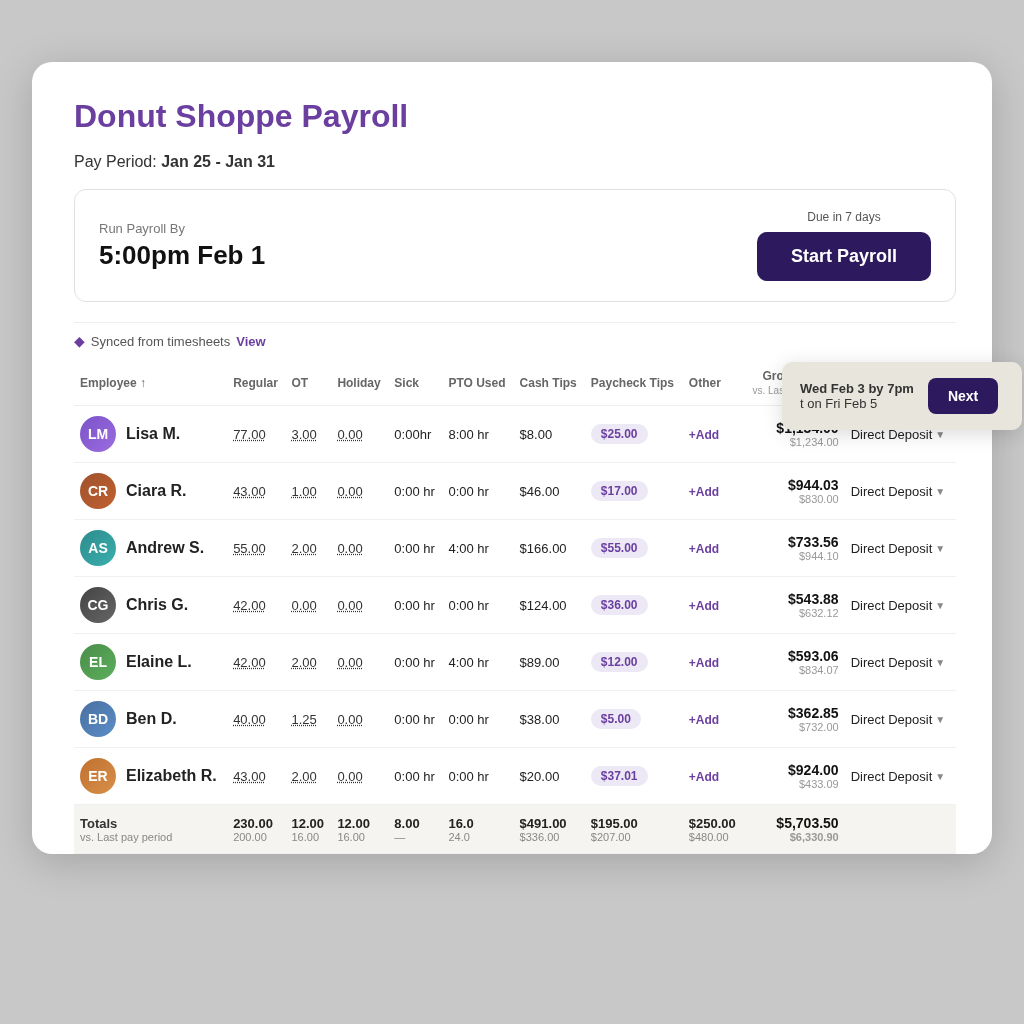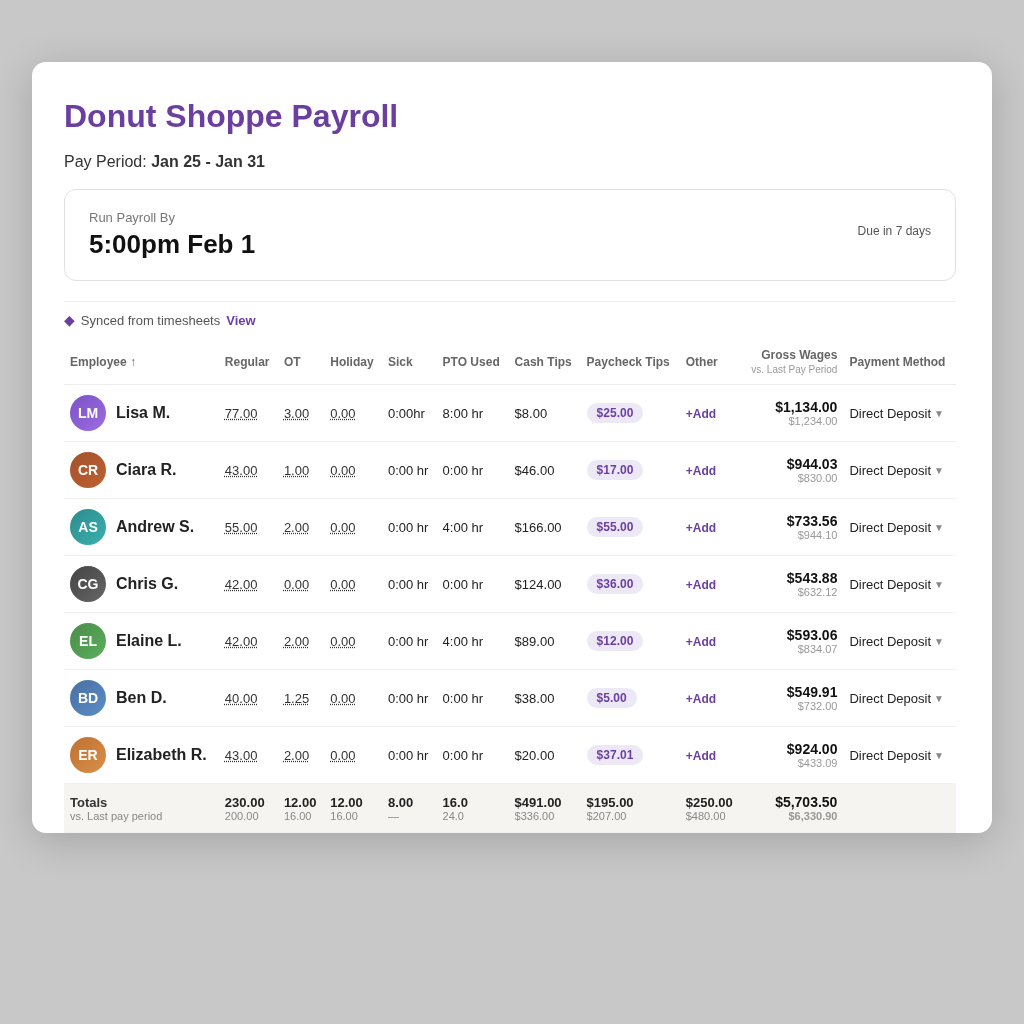--- a/index.html
+++ b/index.html
@@ -12,23 +12,23 @@
       min-height: 100vh;
       padding: 20px;
     }
     .page-wrapper {
       position: relative;
       width: 960px;
       min-height: 900px;
     }
     .main-card {
       background: #fff;
-      border-radius: 14px;
+      border-radius: 20px;
       box-shadow: 0 8px 40px rgba(0,0,0,0.18);
-      padding: 36px 36px 0 32px;
+      padding: 36px 36px 0 42px;
       position: relative;
       z-index: 2;
       overflow: hidden;
     }
     .card-title {
       color: #6b3fa0;
       font-size: 32px;
       font-weight: 800;
       margin-bottom: 18px;
     }
@@ -217,37 +217,45 @@
     .av-dark   { background: linear-gradient(135deg, #444, #666); }
     .av-green  { background: linear-gradient(135deg, #4a8c4a, #5caf5c); }
     .av-blue   { background: linear-gradient(135deg, #4a6fa0, #5a8ec8); }
     .av-orange { background: linear-gradient(135deg, #c07030, #d8904a); }
   </style>
 </head>
 <body>
 
 <div class="page-wrapper">
 
+  <div class="overlay-card">
+    <div class="overlay-text">
+      <strong>Wed Feb 3 by 7pm</strong><br>
+      <span>t on Fri Feb 5</span>
+    </div>
+    <button class="next-btn">Next</button>
+  </div>
 
   <div class="main-card">
 
     <div class="card-title">Donut Shoppe Payroll</div>
 
     <div class="pay-period-row">
       <span>Pay Period:</span>
       <strong>Jan 25 - Jan 31</strong>
     </div>
 
     <div class="payroll-info-box">
       <div class="payroll-info-item">
         <label>Run Payroll By</label>
         <div class="big-val">5:00pm Feb 1</div>
       </div>
       <div class="due-badge">
         <div class="due-label">Due in 7 days</div>
+        <button class="start-payroll-btn">Start Payroll</button>
       </div>
     </div>
 
     <div class="synced-row">
       <span class="synced-dot">◆</span>
       <span>Synced from timesheets</span>
       <a class="synced-view">View</a>
     </div>
 
     <table class="payroll-table">
@@ -406,21 +414,21 @@
     </td>
     <td class="num-cell"><span class="underline-val">40.00</span></td>
     <td class="num-cell"><span class="underline-val">1.25</span></td>
     <td class="num-cell"><span class="underline-val">0.00</span></td>
     <td class="pto-cell">0:00 hr</td>
     <td class="pto-cell">0:00 hr</td>
     <td class="cash-tips-val">$38.00</td>
     <td><span class="paycheck-tips-pill">$5.00</span></td>
     <td><button class="add-btn">+Add</button></td>
     <td class="gross-wages-cell">
-      <div class="gross-main">$549.91</div>
+      <div class="gross-main">$362.85</div>
       <div class="gross-last">$732.00</div>
     </td>
     <td>
       <span class="dd-dropdown">
         <span>Direct Deposit</span>
         <span class="dd-caret">▼</span>
       </span>
     </td>
   </tr>
           <tr>

